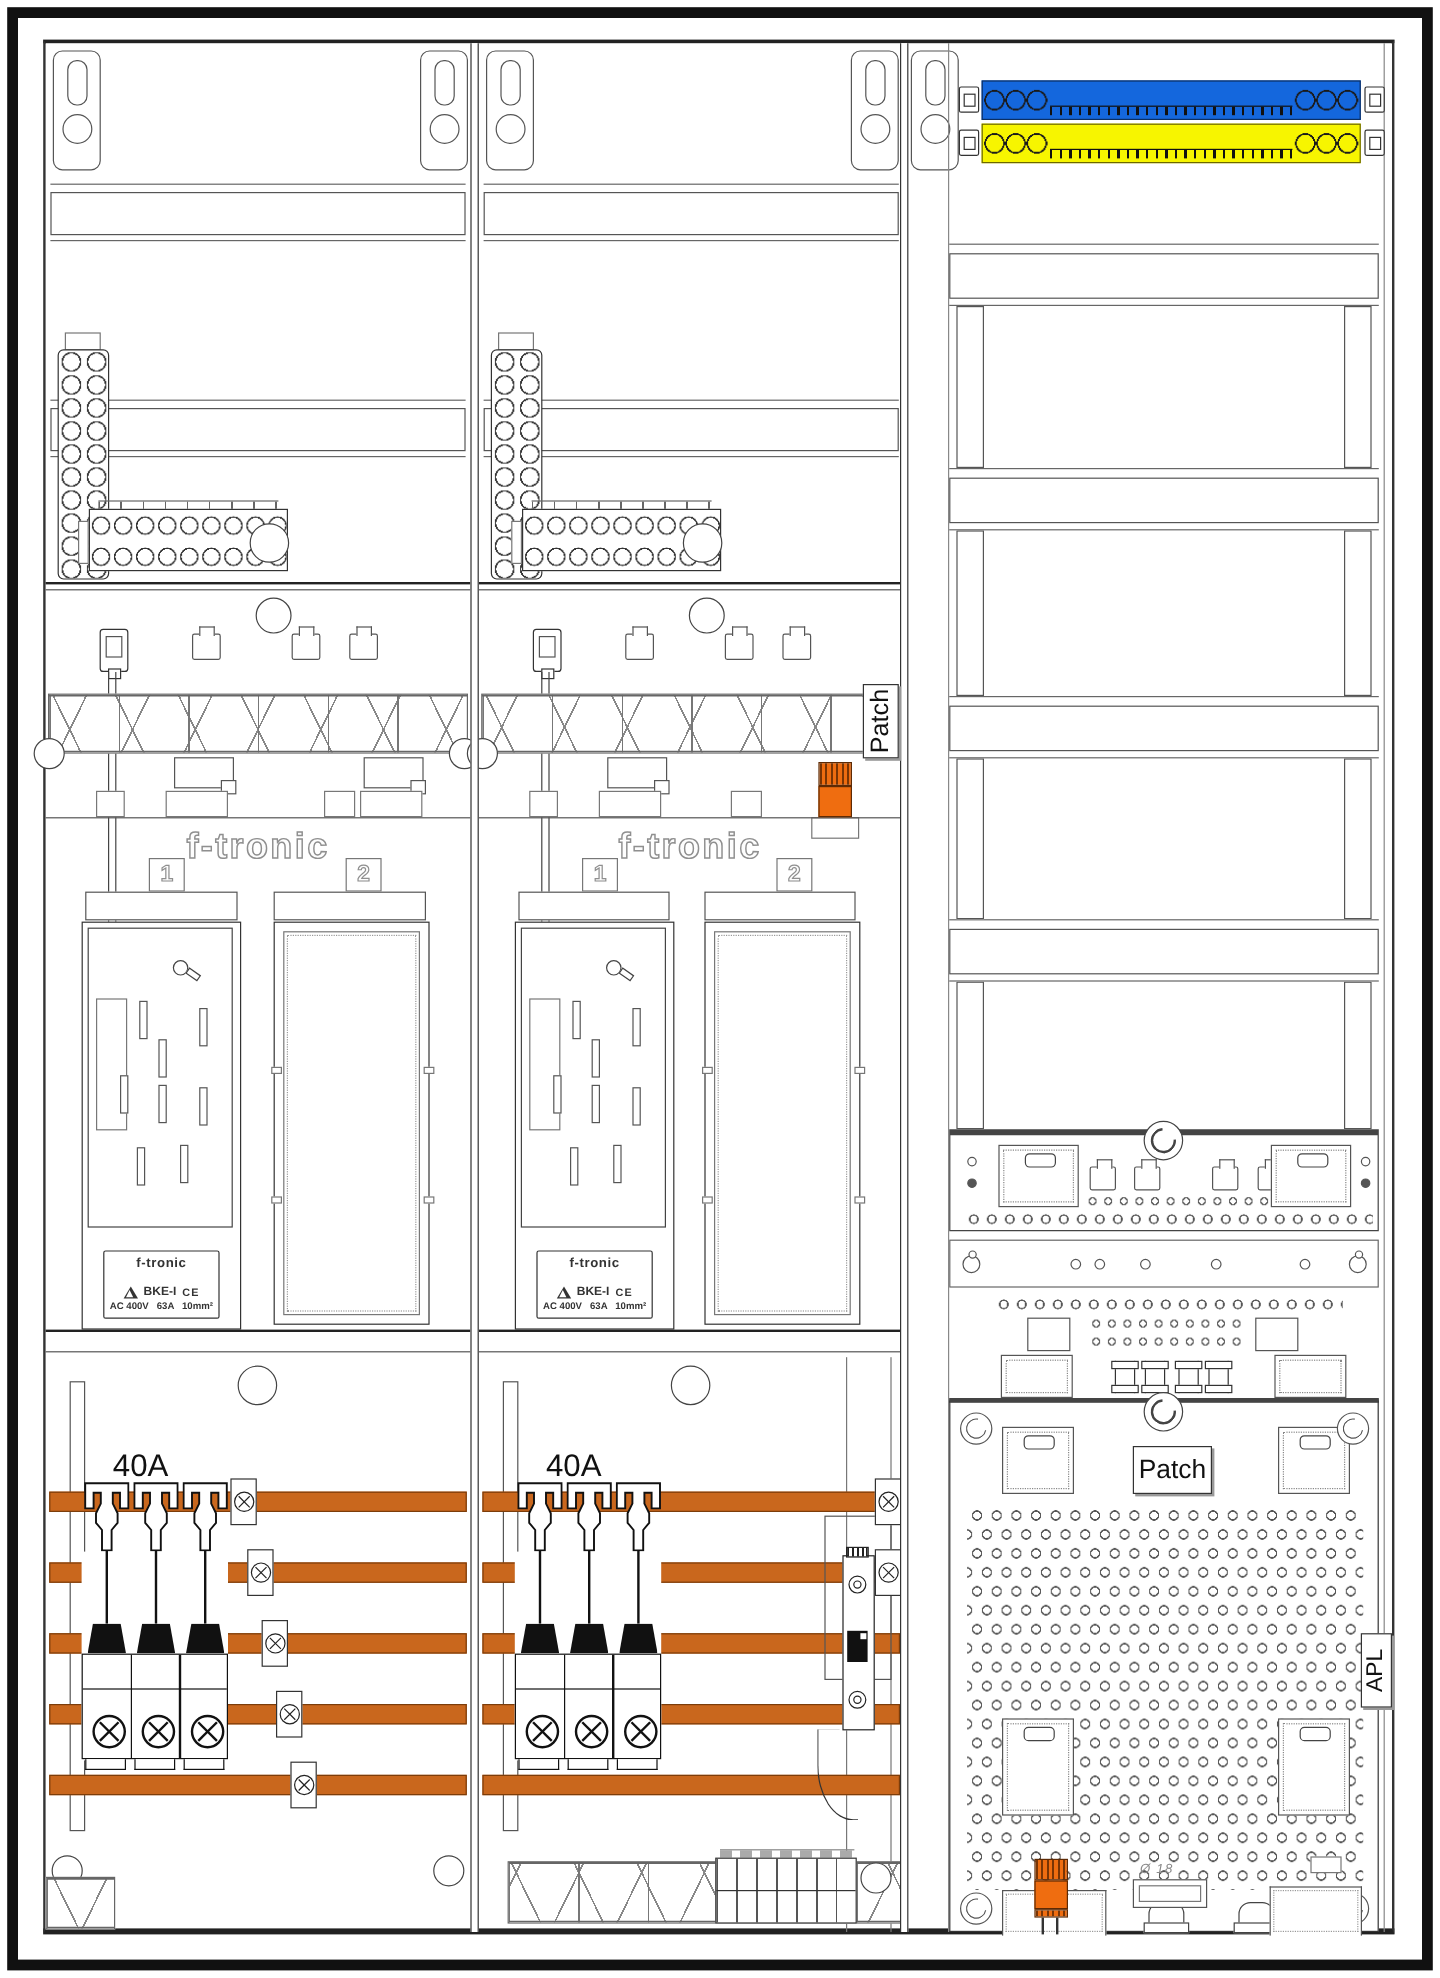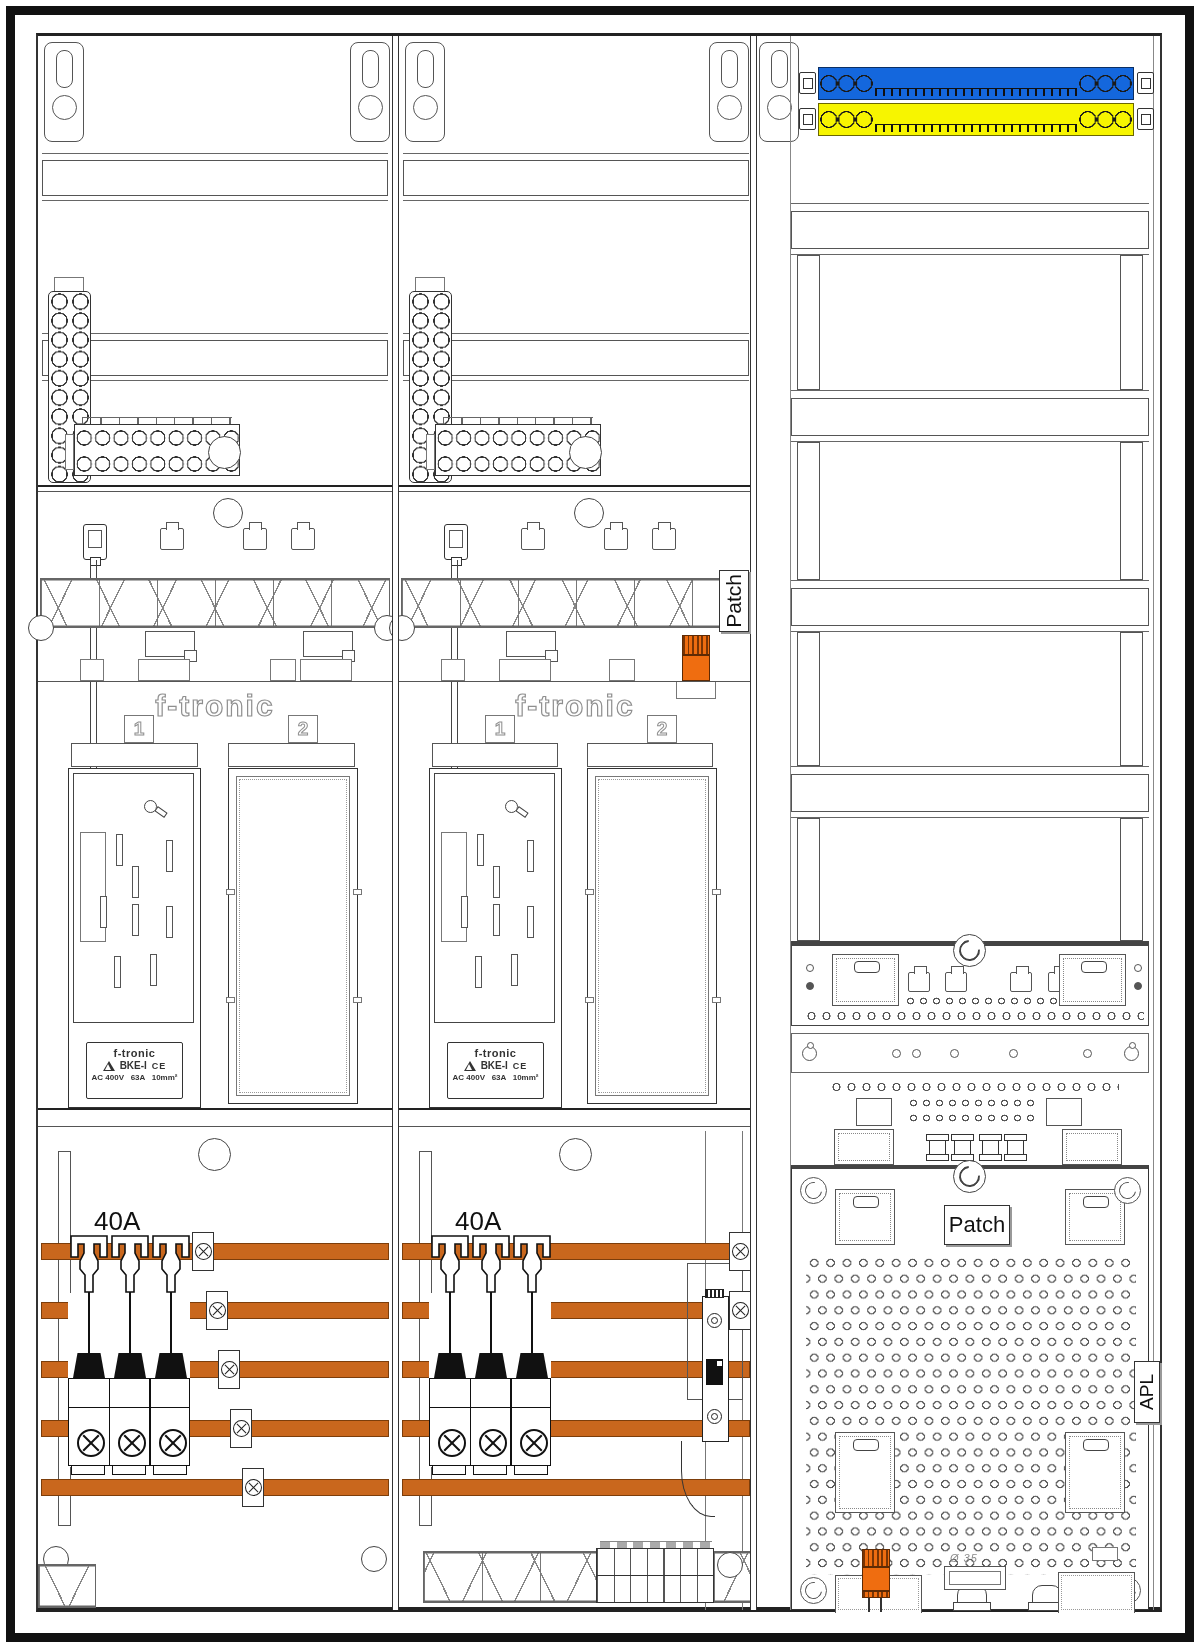--- a/index.html
+++ b/index.html
@@ -49,21 +49,21 @@
          color:#fdfdfd;-webkit-text-stroke:1.2px #8f8f8f;}
   .slotbox{width:30px;height:28px;border:1.6px solid #777;background:#fff;display:flex;align-items:center;justify-content:center;
            font-size:19px;font-weight:bold;color:#fdfdfd;-webkit-text-stroke:1px #8f8f8f;}
   .field{border:1.8px solid #333;background:#fff;}
   .plate{left:4px;top:4px;width:121px;height:250px;border:1.4px solid #444;}
   .slotr{width:7px;height:32px;border:1.1px solid #555;background:#fff;}
   .knob{width:13px;height:13px;border:1.4px solid #444;border-radius:50%;}
   .knob::after{content:"";position:absolute;left:10px;top:8px;width:10px;height:4px;border:1.2px solid #444;transform:rotate(35deg);background:#fff;}
   .mlabel{border:1.4px solid #333;border-radius:2px;background:#fff;text-align:center;padding-top:4px;}
   .ml1{font-size:11px;font-weight:bold;color:#333;letter-spacing:.5px;}
-  .mlrow{display:flex;align-items:center;justify-content:center;gap:5px;margin-top:1px;}
+  .mlrow{display:flex;align-items:center;justify-content:center;gap:5px;margin-top:12px;}
   .ml2{font-size:10px;font-weight:bold;color:#333;}
   .mlce{font-size:9px;font-weight:bold;color:#333;letter-spacing:1px;}
   .specs{font-size:8px;font-weight:bold;color:#333;white-space:pre;margin-top:2px;}
   .tri{width:0;height:0;border-left:6px solid transparent;border-right:6px solid transparent;border-bottom:10px solid #333;position:relative;}
   .tri::after{content:"";position:absolute;left:-3.6px;top:3.2px;border-left:3.6px solid transparent;border-right:3.6px solid transparent;border-bottom:6px solid #fff;}
   .innerframe{border:1.1px solid #777;}
   .ticked{outline:1px dotted #999;outline-offset:-4px;}
   
   .busbar{left:3px;width:348px;height:17px;background:#c9671d;border:1px solid #7c3d0a;z-index:1;}
   .clamp{width:22px;height:39px;border:1.4px solid #333;background:#fff;z-index:3;display:flex;align-items:center;justify-content:center;}
@@ -528,21 +528,21 @@
         <div class="a clatch" style="left:322px;top:8px;"></div>
         <div class="a clatch" style="left:8px;top:408px;"></div>
         <div class="a clatch" style="left:322px;top:408px;"></div>
 
         <div class="a ocap" style="left:70px;top:380px;width:28px;height:18px;z-index:4;"></div>
         <div class="a obody" style="left:70px;top:398px;width:28px;height:24px;z-index:4;"></div>
         <div class="a ocap" style="left:70px;top:422px;width:28px;height:7px;z-index:4;"></div>
         <div class="a" style="left:76px;top:429px;width:2px;height:14px;background:#333;z-index:4;"></div>
         <div class="a" style="left:88px;top:429px;width:2px;height:14px;background:#333;z-index:4;"></div>
         <div class="a innerframe ticked" style="left:43px;top:406px;width:87px;height:38px;border:1.8px solid #555;border-bottom:none;background:#fff;z-index:3;"></div>
-        <div class="a glabel" style="left:158px;top:383px;z-index:4;">Ø 35</div>
+        <div class="a glabel" style="left:158px;top:383px;z-index:4;">Ø 18</div>
         <div class="a gland" style="left:152px;top:397px;width:62px;height:24px;z-index:4;"></div>
         <div class="a oclamp" style="left:165px;top:416px;z-index:3;"></div>
         <div class="a oclamp" style="left:240px;top:416px;z-index:3;"></div>
         <div class="a innerframe ticked" style="left:266px;top:403px;width:77px;height:41px;border:1.8px solid #555;border-bottom:none;background:#fff;z-index:3;"></div>
         <div class="a thinln" style="left:300px;top:378px;width:26px;height:14px;z-index:4;"></div>
       </div>
       <div class="a latch" style="left:196px;top:1124px;"></div>
       <div class="a plabel" style="left:377px;top:1325px;width:26px;height:62px;z-index:6;">
         <span class="vtext" style="font-size:19px;">APL</span>
       </div>

